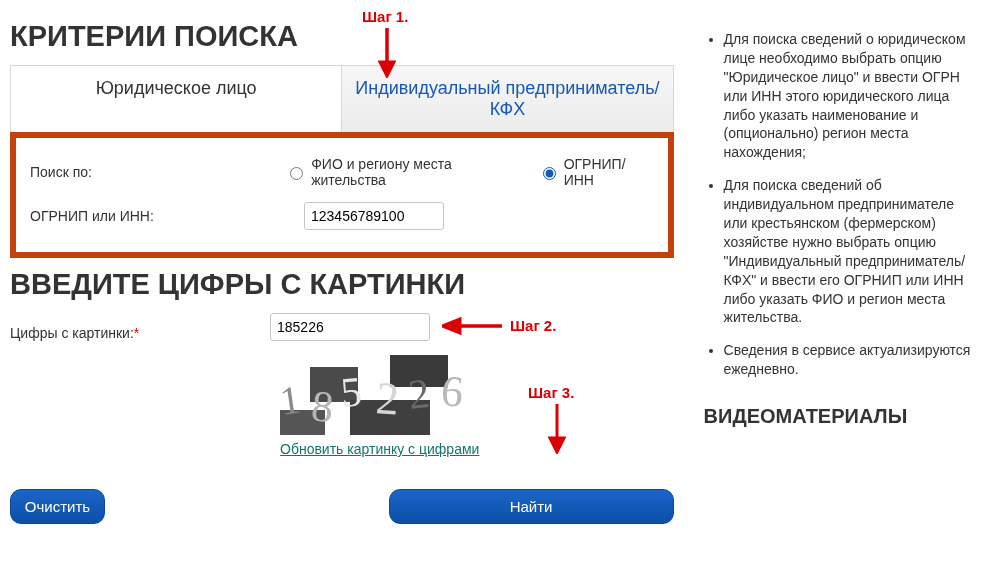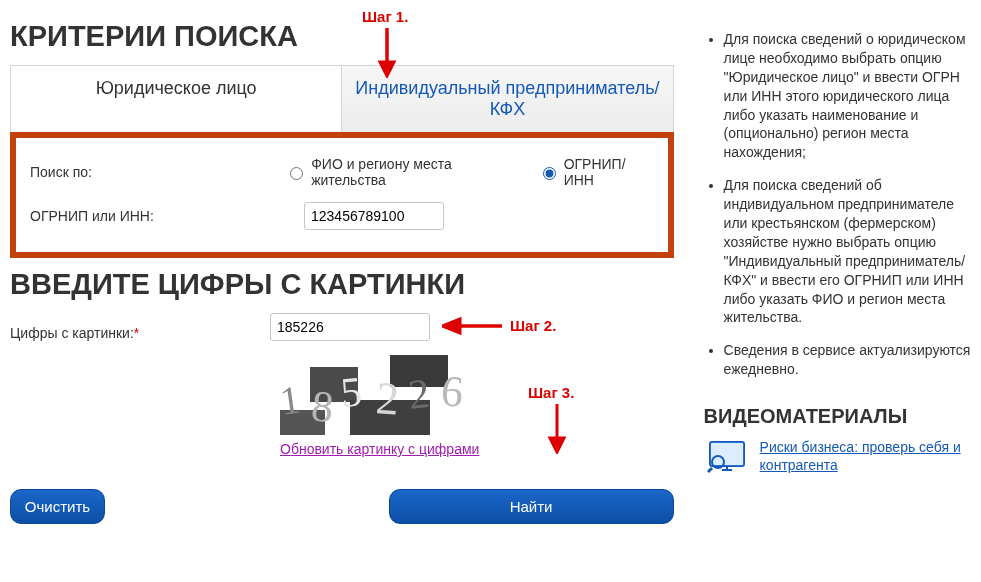--- a/index.html
+++ b/index.html
@@ -78,21 +78,21 @@
 
   .req { color: #d00; }
   .captcha-block { margin-left: 270px; width: 210px; }
   .captcha-img {
     width: 210px; height: 80px;
     margin-top: 8px;
     position: relative;
   }
   .captcha-refresh {
     display: block;
-    color: #a21caf;
+    color: #0f766e;
     text-decoration: underline;
     margin-top: 6px;
     cursor: pointer;
     font-size: 14px;
   }
 
   .buttons-row {
     display: flex;
     justify-content: space-between;
     margin-top: 32px;
@@ -234,27 +234,14 @@
   </div>
 
   <div class="right-col">
     <ul>
       <li>Для поиска сведений о юридическом лице необходимо выбрать опцию "Юридическое лицо" и ввести ОГРН или ИНН этого юридического лица либо указать наименование и (опционально) регион места нахождения;</li>
       <li>Для поиска сведений об индивидуальном предпринимателе или крестьянском (фермерском) хозяйстве нужно выбрать опцию "Индивидуальный предприниматель/КФХ" и ввести его ОГРНИП или ИНН либо указать ФИО и регион места жительства.</li>
       <li>Сведения в сервисе актуализируются ежедневно.</li>
     </ul>
 
     <h3 class="videomat">ВИДЕОМАТЕРИАЛЫ</h3>
-    <div class="video-item">
-      <span class="video-icon">
-        <svg width="46" height="42">
-          <rect x="6" y="4" width="34" height="24" rx="2" fill="none" stroke="#1559b8" stroke-width="2"></rect>
-          <rect x="6" y="4" width="34" height="24" rx="2" fill="#6fb6ff" opacity="0.25"></rect>
-          <line x1="18" y1="32" x2="28" y2="32" stroke="#1559b8" stroke-width="2"></line>
-          <line x1="23" y1="28" x2="23" y2="32" stroke="#1559b8" stroke-width="2"></line>
-          <circle cx="14" cy="24" r="6" fill="none" stroke="#1559b8" stroke-width="2"></circle>
-          <line x1="8" y1="30" x2="4" y2="34" stroke="#1559b8" stroke-width="3"></line>
-        </svg>
-      </span>
-      <a class="video-link">Риски бизнеса: проверь себя и контрагента</a>
-    </div>
   </div>
 </div>
 
 </body></html>

